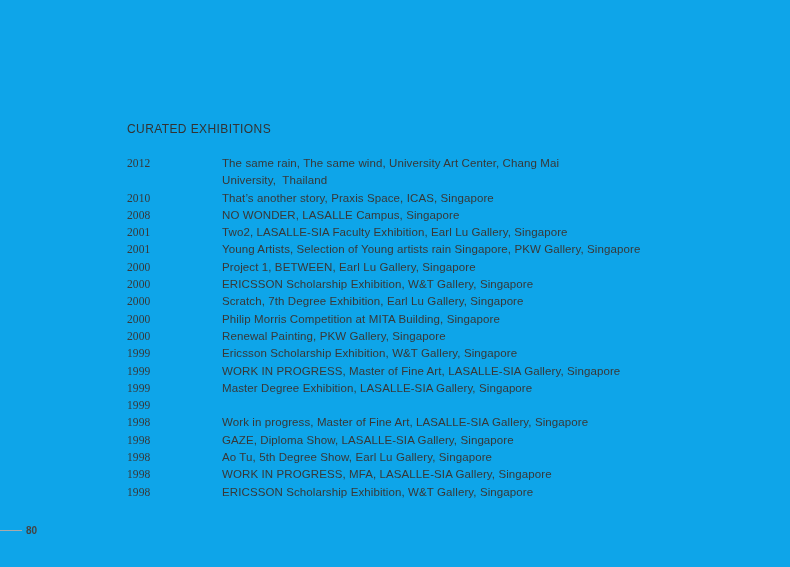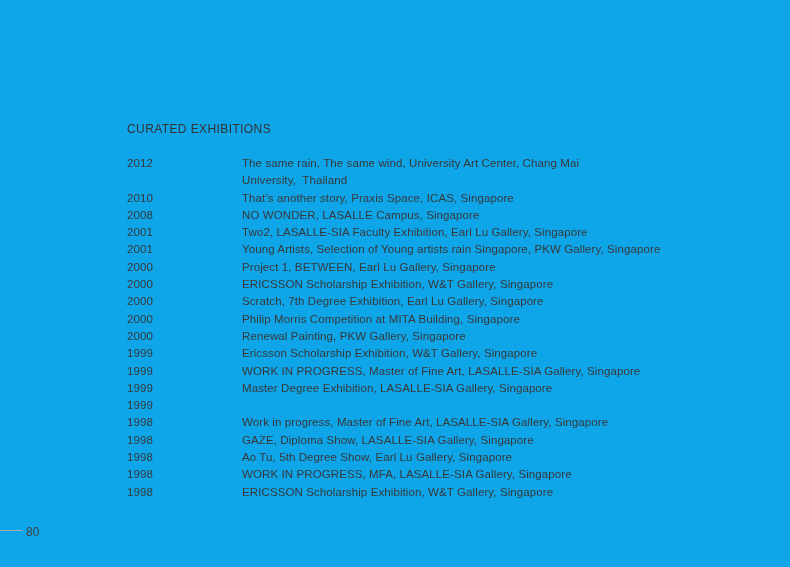--- a/index.html
+++ b/index.html
@@ -29,39 +29,40 @@
   .row {
     display: flex;
     align-items: flex-start;
     font-size: 11.5px;
     line-height: 17.3px;
     letter-spacing: 0.1px;
   }
   .year {
     width: 95px;
     flex-shrink: 0;
+    font-family: Liberation Serif, serif;
   }
   .desc {
     white-space: pre-wrap;
-    margin-left: 20px;
   }
   .footer-rule {
     position: absolute;
     left: 0;
     top: 530px;
     width: 22px;
     height: 1px;
     background: #aaaaaa;
   }
   .page-number {
     position: absolute;
     left: 26px;
     top: 525px;
-    font-size: 12px;
+    font-size: 10px;
     color: #444444;
+    font-weight: bold;
   }
 </style>
 </head>
 <body>
 
 <div class="page">
 
   <div class="title">CURATED EXHIBITIONS</div>
 
   <div class="entries">

